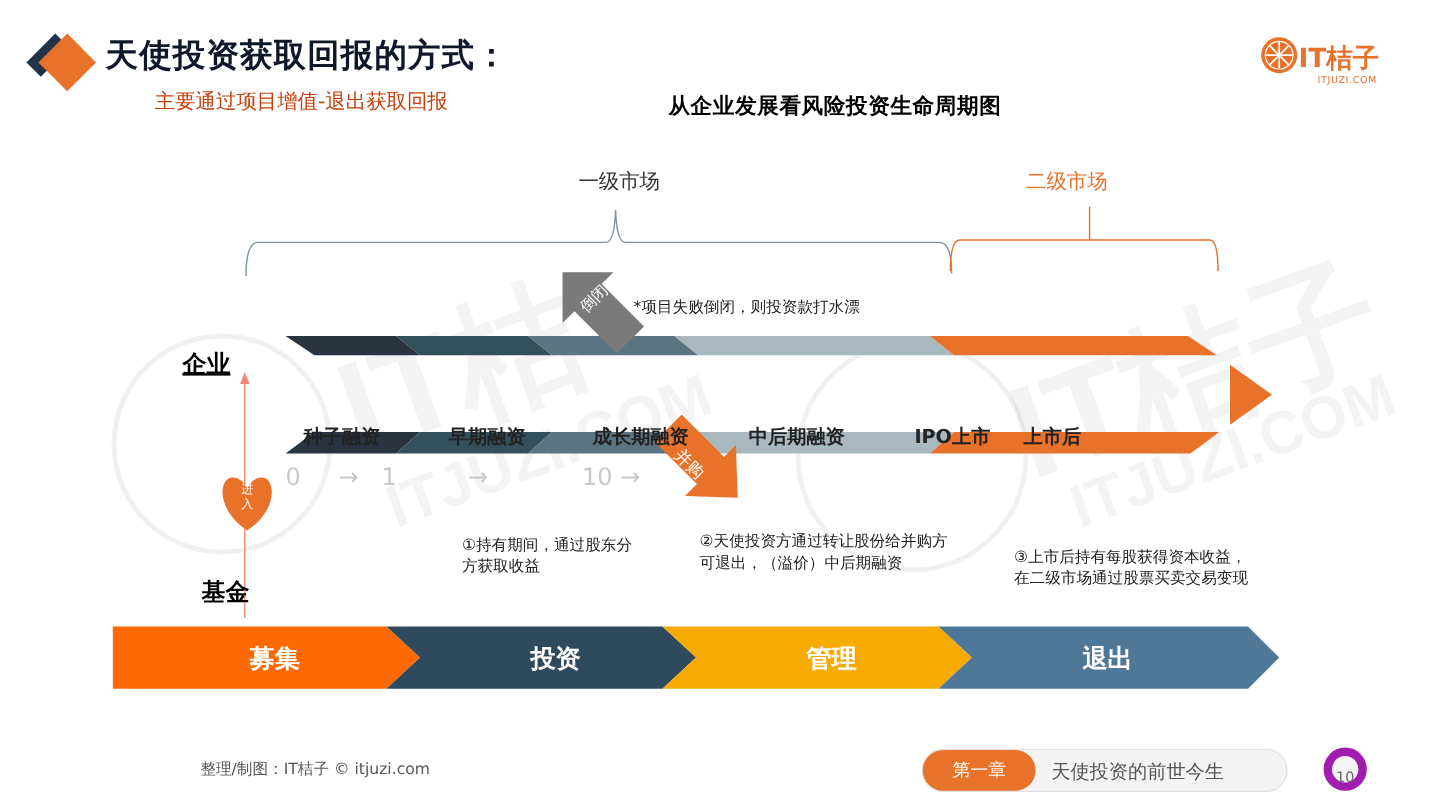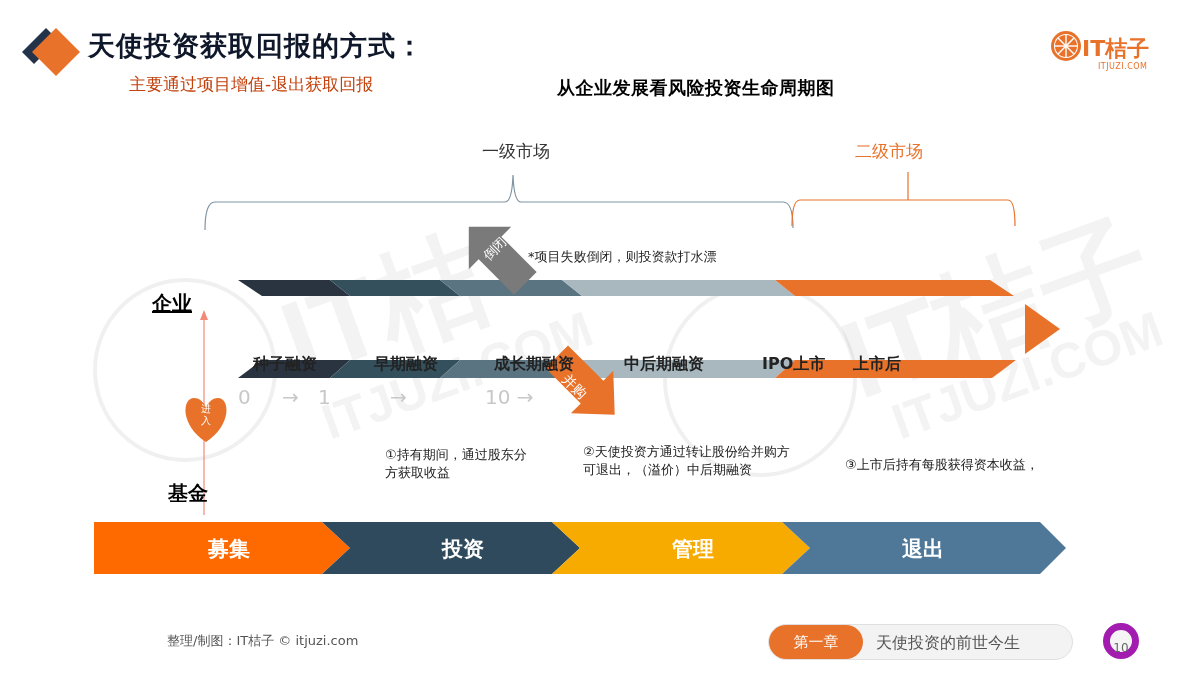--- a/index.html
+++ b/index.html
@@ -129,20 +129,21 @@
 <div class="abs note" style="left:385px;top:446px;width:180px;">
   <div>①持有期间，通过股东分</div>
     <div>方获取收益</div>
 </div>
 <div class="abs note" style="left:583px;top:443px;width:240px;">
   <div>②天使投资方通过转让股份给并购方</div>
     <div>可退出，（溢价）中后期融资</div>
 </div>
 <div class="abs note" style="left:845px;top:456px;width:240px;">
   <div>③上市后持有每股获得资本收益，</div>
+    <div>在二级市场通过股票买卖交易变现</div>
 </div>
 
 <svg class="abs" style="left:0;top:0" width="1200" height="675">
   <polygon points="94,522 322,522 350,548 322,574 94,574" fill="#ff6a00"></polygon>
   <polygon points="322,522 552,522 580,548 552,574 322,574 350,548" fill="#2e4a5c"></polygon>
   <polygon points="552,522 782,522 810,548 782,574 552,574 580,548" fill="#f7aa00"></polygon>
   <polygon points="782,522 1040,522 1066,548 1040,574 782,574 810,548" fill="#4f7898"></polygon>
 </svg>
 <div class="abs process-label" style="left:208px;top:535px;">募集</div>
 <div class="abs process-label" style="left:442px;top:535px;">投资</div>

